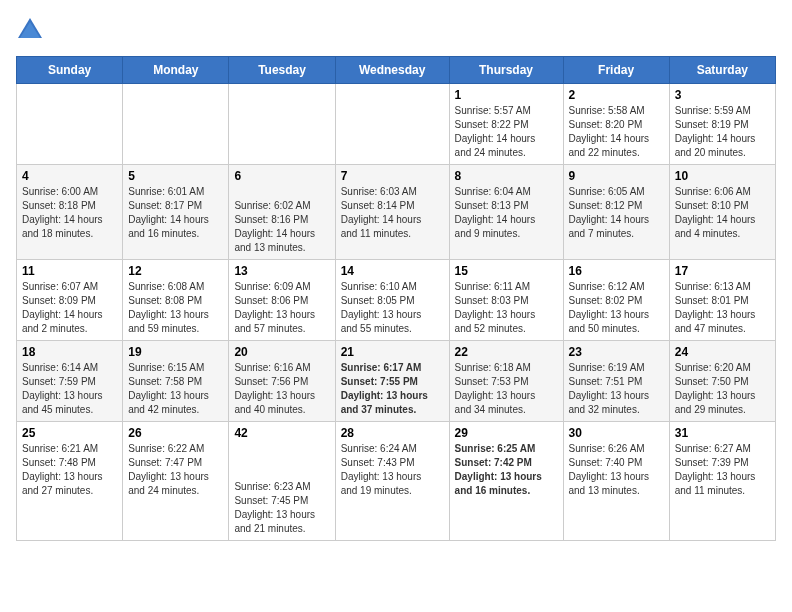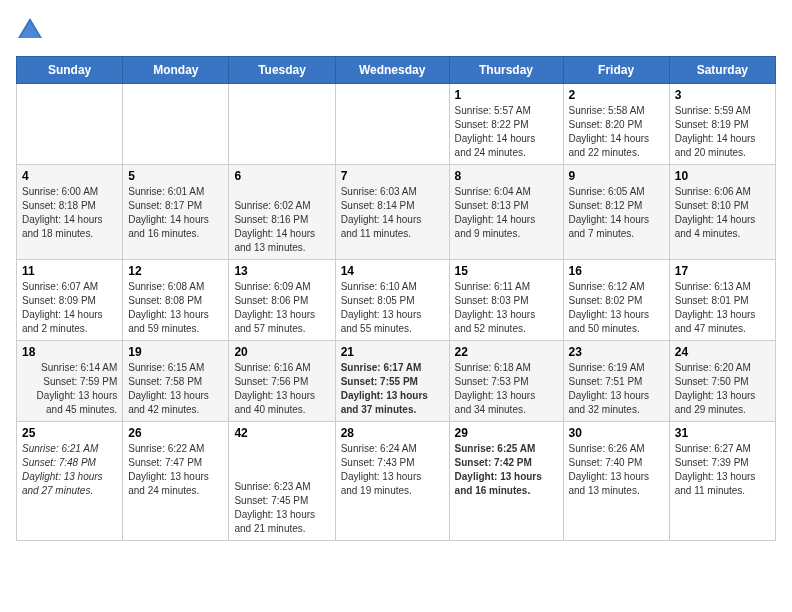--- a/index.html
+++ b/index.html
@@ -244,21 +244,21 @@
           <span class="day-number">17</span>
           <div class="day-info" style="white-space: pre-line;">Sunrise: 6:13 AM
 Sunset: 8:01 PM
 Daylight: 13 hours
 and 47 minutes.</div>
         </td>
       </tr>
       <tr>
         <td>
           <span class="day-number">18</span>
-          <div class="day-info" style="white-space: pre-line; text-align: right;">Sunrise: 6:14 AM
+          <div class="day-info" style="white-space: pre-line;">Sunrise: 6:14 AM
 Sunset: 7:59 PM
 Daylight: 13 hours
 and 45 minutes.</div>
         </td>
         <td>
           <span class="day-number">19</span>
           <div class="day-info" style="white-space: pre-line;">Sunrise: 6:15 AM
 Sunset: 7:58 PM
 Daylight: 13 hours
 and 42 minutes.</div>
@@ -295,21 +295,21 @@
           <span class="day-number">24</span>
           <div class="day-info" style="white-space: pre-line;">Sunrise: 6:20 AM
 Sunset: 7:50 PM
 Daylight: 13 hours
 and 29 minutes.</div>
         </td>
       </tr>
       <tr>
         <td>
           <span class="day-number">25</span>
-          <div class="day-info" style="white-space: pre-line; font-style: italic;">Sunrise: 6:21 AM
+          <div class="day-info" style="white-space: pre-line;">Sunrise: 6:21 AM
 Sunset: 7:48 PM
 Daylight: 13 hours
 and 27 minutes.</div>
         </td>
         <td>
           <span class="day-number">26</span>
           <div class="day-info" style="white-space: pre-line;">Sunrise: 6:22 AM
 Sunset: 7:47 PM
 Daylight: 13 hours
 and 24 minutes.</div>

